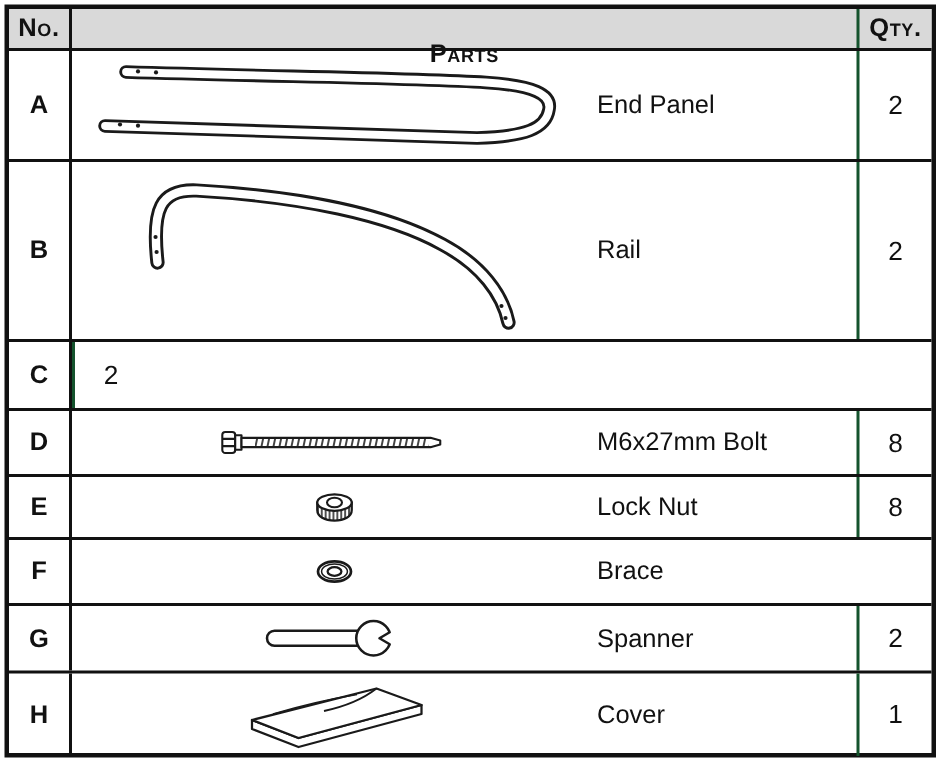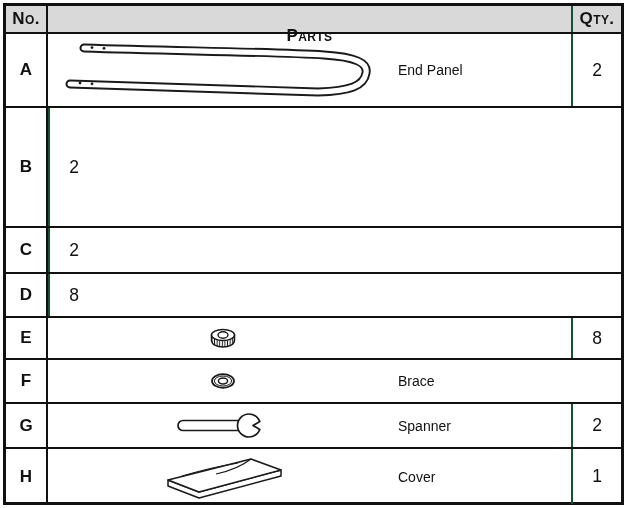--- a/index.html
+++ b/index.html
@@ -38,21 +38,21 @@
   }
   .cell-qty{
     width:50px;flex:0 0 50px;
     border-left:2px solid #14532d;
     display:flex;align-items:center;justify-content:center;
     font-size:17.5px;
   }
   .cell-parts{flex:1;display:flex;align-items:center;min-width:0;}
   .cell-parts.center{justify-content:center;margin-top:30px;}
   .illus{width:350px;flex:0 0 350px;display:flex;align-items:center;justify-content:center;}
-  .label{font-size:14px;}
+  .label{font-size:17px;}
   .hdr-text{font-variant:small-caps;font-weight:bold;font-size:17px;letter-spacing:.4px;}
   .header .cell-no,.header .cell-qty{font-size:17px;}
   
   .to{fill:none;stroke:#1a1a1a;stroke-width:9;stroke-linecap:round;}
   .ti{fill:none;stroke:#fff;stroke-width:5.2;stroke-linecap:round;}
   .to2{fill:none;stroke:#1a1a1a;stroke-width:9.5;stroke-linecap:round;}
   .ti2{fill:none;stroke:#fff;stroke-width:5.6;stroke-linecap:round;}
   .dot{fill:#1a1a1a;}
   .ln{fill:#fff;stroke:#1a1a1a;stroke-linejoin:round;}
 </style>
@@ -82,48 +82,82 @@
             <circle class="dot" cx="34" cy="45.8" r="1.4"></circle>
         </svg>
       </div>
       <div class="label">End Panel</div>
     </div>
     <div class="cell-qty">2</div>
   </div>
 
   <div class="row h-b">
     <div class="cell-no">B</div>
+    <div class="cell-parts">
+      <div class="illus">
+        <svg width="280" height="112" viewBox="0 0 280 112" aria-hidden="true">
+          <path class="to2" d="M 22 64 C 18 28 24 15 48 16 C 118 20 176 32 212 52 C 238 66 252 85 256 104"></path>
+          <path class="ti2" d="M 22 64 C 18 28 24 15 48 16 C 118 20 176 32 212 52 C 238 66 252 85 256 104"></path>
+          <circle class="dot" cx="21.4" cy="57" r="1.4"></circle>
+            <circle class="dot" cx="20.7" cy="47" r="1.4"></circle>
+          <circle class="dot" cx="251.3" cy="93" r="1.4"></circle>
+            <circle class="dot" cx="254" cy="101" r="1.4"></circle>
+        </svg>
+      </div>
+      <div class="label">Rail</div>
+    </div>
     <div class="cell-qty">2</div>
   </div>
 
   <div class="row h-c">
     <div class="cell-no">C</div>
     <div class="cell-qty">2</div>
   </div>
 
   <div class="row h-d">
     <div class="cell-no">D</div>
+    <div class="cell-parts">
+      <div class="illus">
+        <svg width="152" height="20" viewBox="0 0 152 20" aria-hidden="true">
+          <defs>
+            <pattern id="thr" width="4" height="8" patternUnits="userSpaceOnUse" patternTransform="skewX(-12)">
+              <line x1="2" y1="0" x2="2" y2="8" stroke="#1a1a1a" stroke-width="1.1"></line>
+            </pattern>
+          </defs>
+          <g class="ln" stroke-width="1.4">
+            <rect x="1.2" y="3" width="8.6" height="14" rx="2"></rect>
+            <line x1="1.2" y1="7.6" x2="9.8" y2="7.6"></line>
+            <line x1="1.2" y1="12.4" x2="9.8" y2="12.4"></line>
+            <rect x="9.8" y="5.2" width="4.2" height="9.6"></rect>
+            <path d="M14,6.9 H140 L146.5 8.7 V11.3 L140 13.1 H14 Z"></path>
+          </g>
+          <rect x="23" y="7.4" width="116" height="5.2" fill="url(#thr)"></rect>
+        </svg>
+      </div>
+      <div class="label">M6x27mm Bolt</div>
+    </div>
     <div class="cell-qty">8</div>
   </div>
 
   <div class="row h-e">
     <div class="cell-no">E</div>
     <div class="cell-parts">
       <div class="illus">
         <svg width="30" height="24" viewBox="0 0 30 24" aria-hidden="true">
           <defs>
             <pattern id="nhatch" width="2.6" height="4" patternUnits="userSpaceOnUse">
               <line x1="1.3" y1="0" x2="1.3" y2="4" stroke="#1a1a1a" stroke-width="1"></line>
             </pattern>
           </defs>
           <path d="M3.5,9 L3.5,14 C3.5,18.5 8.5,21 15,21 C21.5,21 26.5,18.5 26.5,14 L26.5,9 Z" fill="url(#nhatch)" stroke="#1a1a1a" stroke-width="1.5"></path>
           <ellipse class="ln" stroke-width="1.5" cx="15" cy="9" rx="11.5" ry="5.5"></ellipse>
           <ellipse class="ln" stroke-width="1.4" cx="15" cy="9" rx="5" ry="3.2"></ellipse>
         </svg>
       </div>
+      <div class="label">Lock Nut</div>
     </div>
     <div class="cell-qty">8</div>
   </div>
 
   <div class="row h-f">
     <div class="cell-no">F</div>
     <div class="cell-parts">
       <div class="illus">
         <svg width="28" height="20" viewBox="0 0 28 20" aria-hidden="true">
           <ellipse class="ln" stroke-width="1.8" cx="14" cy="10" rx="11" ry="6.8"></ellipse>

